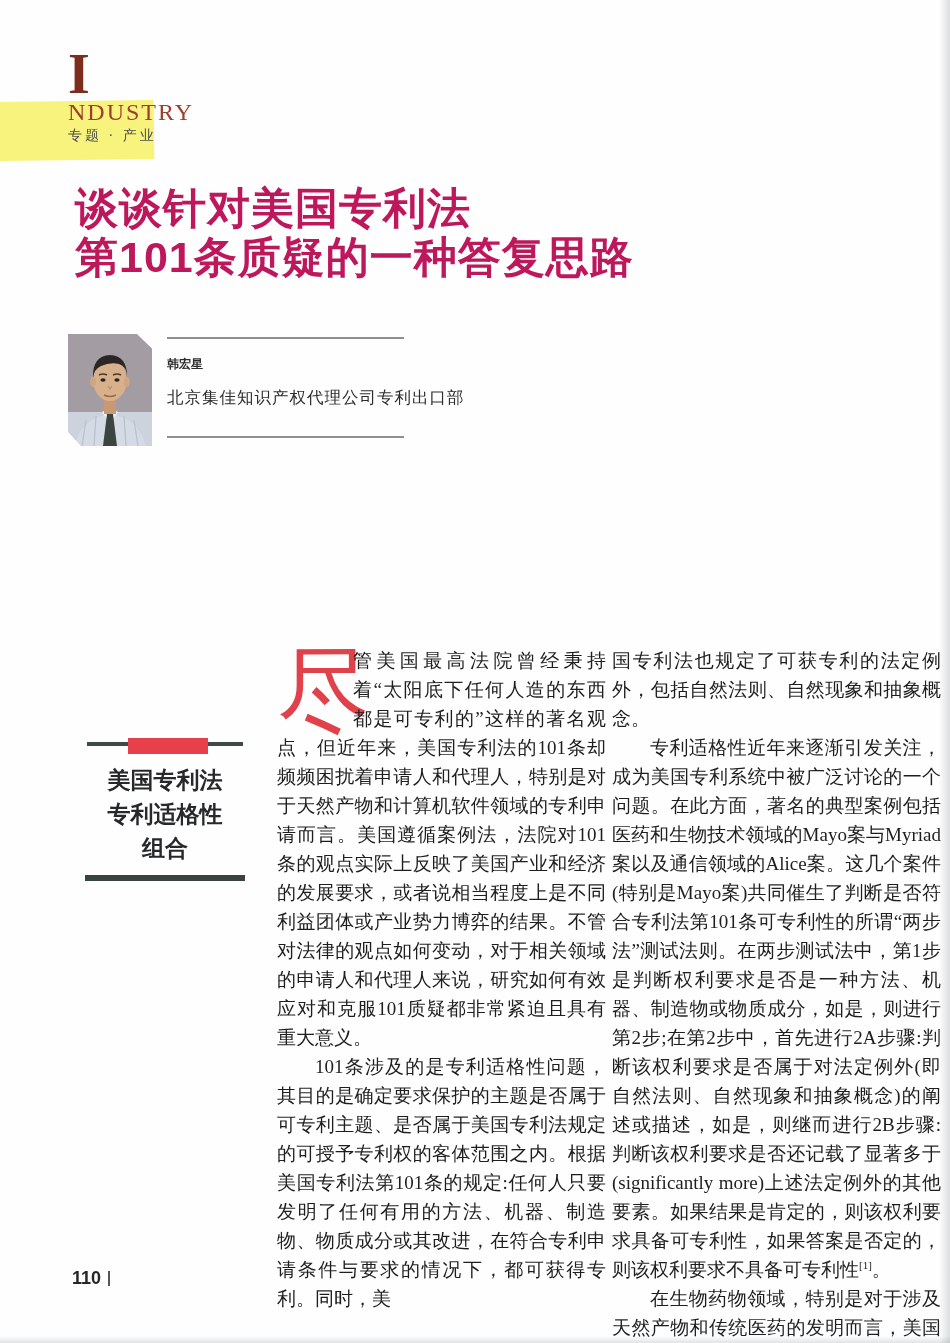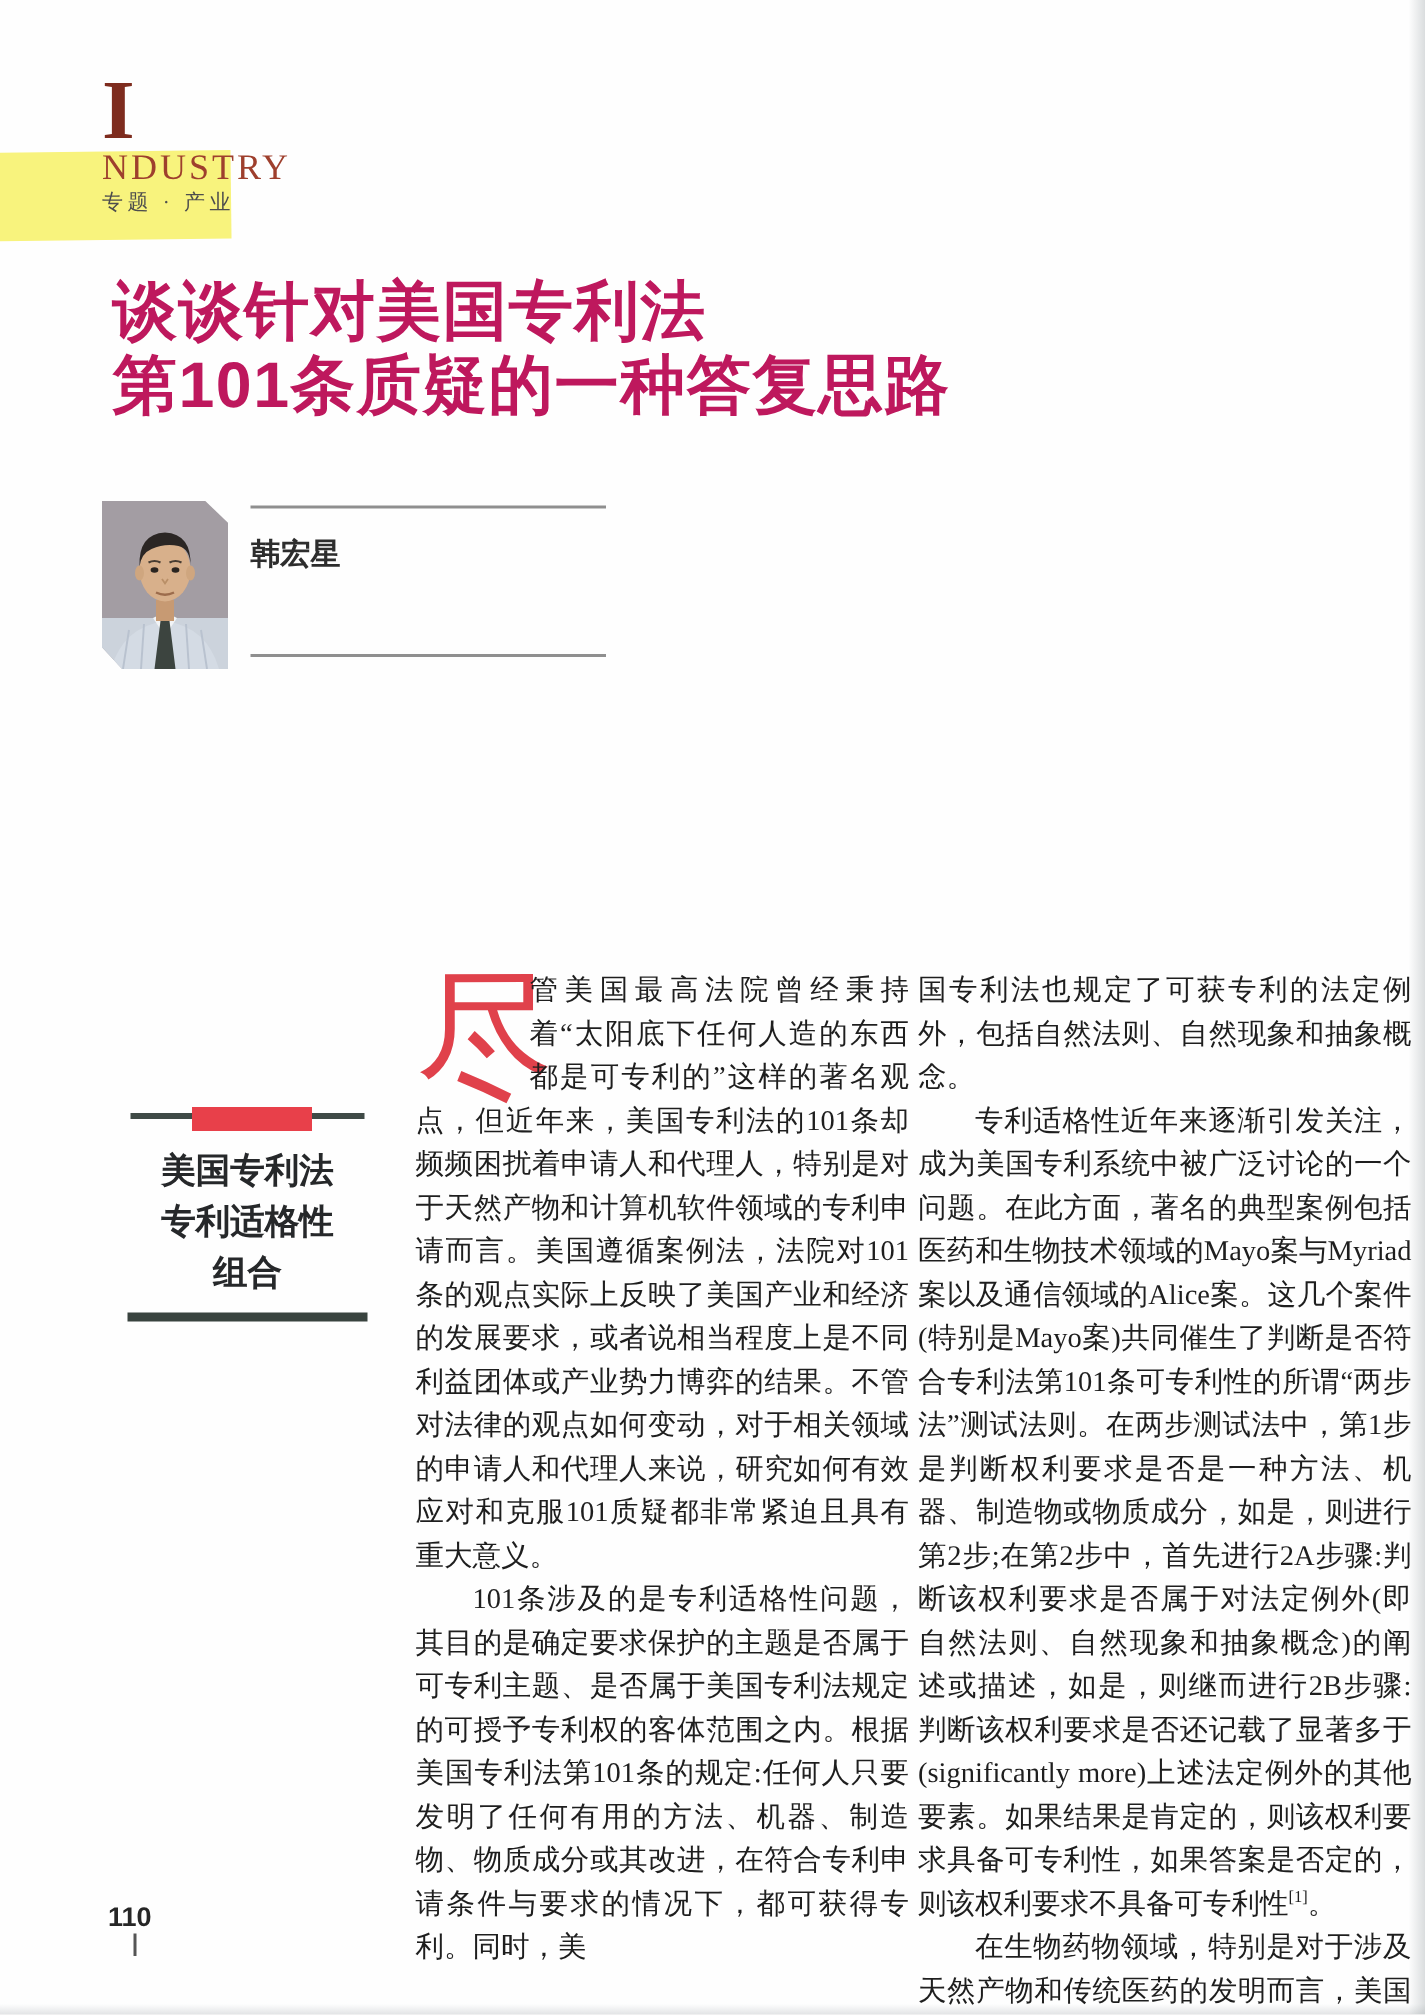--- a/index.html
+++ b/index.html
@@ -32,21 +32,21 @@
     position:absolute;left:75px;top:184px;width:700px;
     font-family:"Liberation Sans","DejaVu Sans",sans-serif;font-weight:bold;
     font-size:43px;line-height:49px;color:#be185d;letter-spacing:1px;}
 
   
   .author-photo{position:absolute;left:68px;top:334px;width:84px;height:112px;
     clip-path:polygon(0 0,82% 0,100% 13%,100% 100%,16% 100%,0 87%);}
   .author-rule{position:absolute;left:167px;width:237px;height:2px;background:#8f8f8f;}
   .rule-top{top:337px;} .rule-bottom{top:436px;}
   .author-name{position:absolute;left:167px;top:356px;
-    font-family:"Liberation Sans",sans-serif;font-size:20px;color:#2d2d2d;font-weight:bold;}
+    font-family:"Liberation Sans",sans-serif;font-size:12px;color:#2d2d2d;font-weight:bold;}
   .author-affil{position:absolute;left:167px;top:387px;
     font-family:"Liberation Sans",sans-serif;font-size:16.5px;color:#2d2d2d;letter-spacing:1px;}
 
   
   .kw-block{position:absolute;left:85px;top:728px;width:160px;text-align:center;}
   .kw-title{font-family:"Liberation Serif",serif;font-weight:bold;font-size:30px;
     color:#c9303a;letter-spacing:2px;}
   .kw-divider{position:relative;height:18px;margin-top:10px;}
   .kw-divider .bar{position:absolute;left:2px;right:2px;top:4px;height:4px;background:#3f4a46;}
   .kw-divider .red{position:absolute;left:43px;width:80px;top:0;height:16px;background:#e8404a;}
@@ -63,21 +63,21 @@
   .dropcap{float:left;font-size:92px;line-height:82px;height:84px;width:72px;
     color:#e0414b;font-family:"Liberation Serif",serif;text-align:left;margin:3px 4px 0 0;}
   .body-heading{font-family:"Liberation Sans","DejaVu Sans",sans-serif;
     font-weight:bold;font-size:21px;color:#141414;margin:25px 0 13px 0 !important;
     text-align:left;letter-spacing:0.5px;}
   sup.ref{font-size:11px;line-height:0;}
 
   
   .page-number{position:absolute;left:72px;top:1268px;
     font-family:"Liberation Sans","DejaVu Sans",sans-serif;font-weight:bold;
-    font-size:18px;color:#262626;display:flex;align-items:center;flex-direction:column;}
+    font-size:18px;color:#262626;display:flex;align-items:center;}
   .page-number .bar{display:inline-block;width:2px;height:15px;background:#555;
     margin-left:7px;}
 </style>
 </head>
 <body>
 
 <div class="page">
 
   <div class="hl-yellow"></div>
 
@@ -111,20 +111,21 @@
     <ellipse cx="59" cy="48" rx="3" ry="5" fill="#cfa67f"></ellipse>
     <ellipse cx="35" cy="46" rx="2.6" ry="1.8" fill="#2a2420"></ellipse>
     <ellipse cx="49" cy="46" rx="2.6" ry="1.8" fill="#2a2420"></ellipse>
     <path d="M31 41 Q35 39 39 41" stroke="#473c32" stroke-width="1.4" fill="none"></path>
     <path d="M45 41 Q49 39 53 41" stroke="#473c32" stroke-width="1.4" fill="none"></path>
     <path d="M40 52 L42 55 L44 52" stroke="#b98f67" stroke-width="1.2" fill="none"></path>
     <path d="M36 61 Q42 64 48 61" stroke="#9c6c4c" stroke-width="1.5" fill="none"></path>
   </svg>
   <div class="author-rule rule-top"></div>
   <div class="author-name">韩宏星</div>
+  <div class="author-affil">北京集佳知识产权代理公司专利出口部</div>
   <div class="author-rule rule-bottom"></div>
 
   <div class="kw-block">
     <div class="kw-divider">
       <div class="bar"></div>
       <div class="red"></div>
     </div>
     <div class="kw-list">
       <div>美国专利法</div>
       <div>专利适格性</div>

